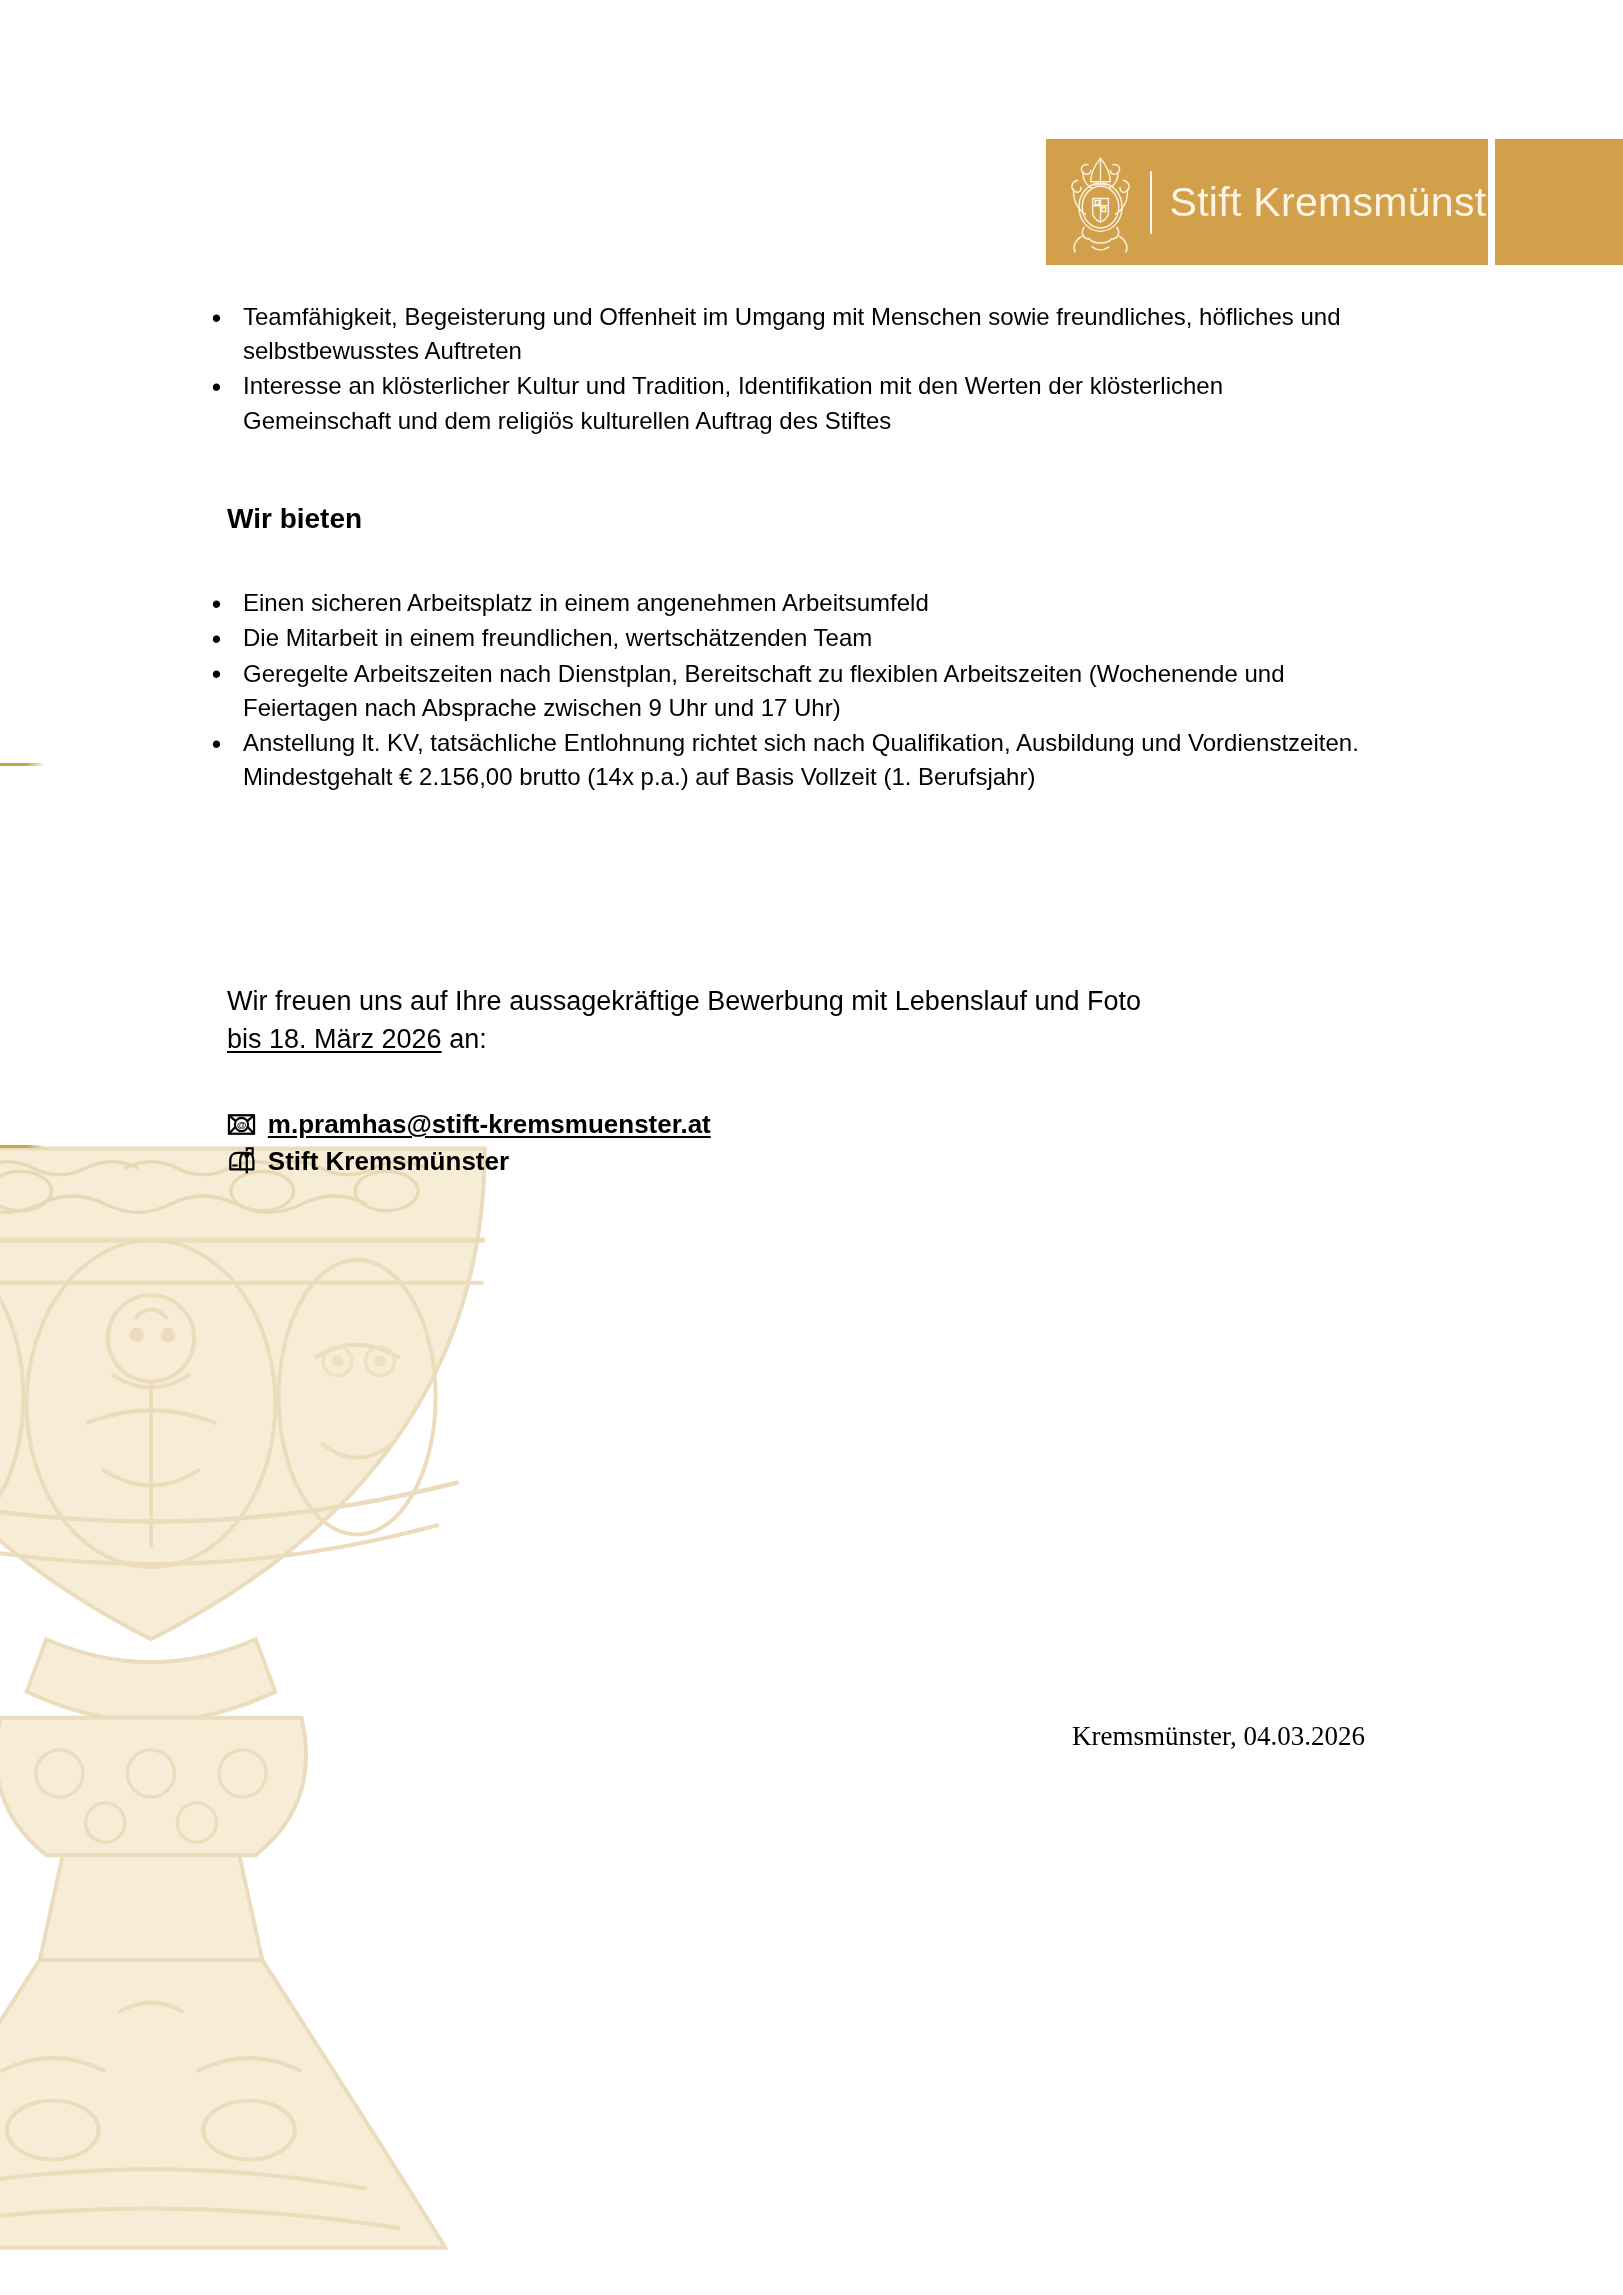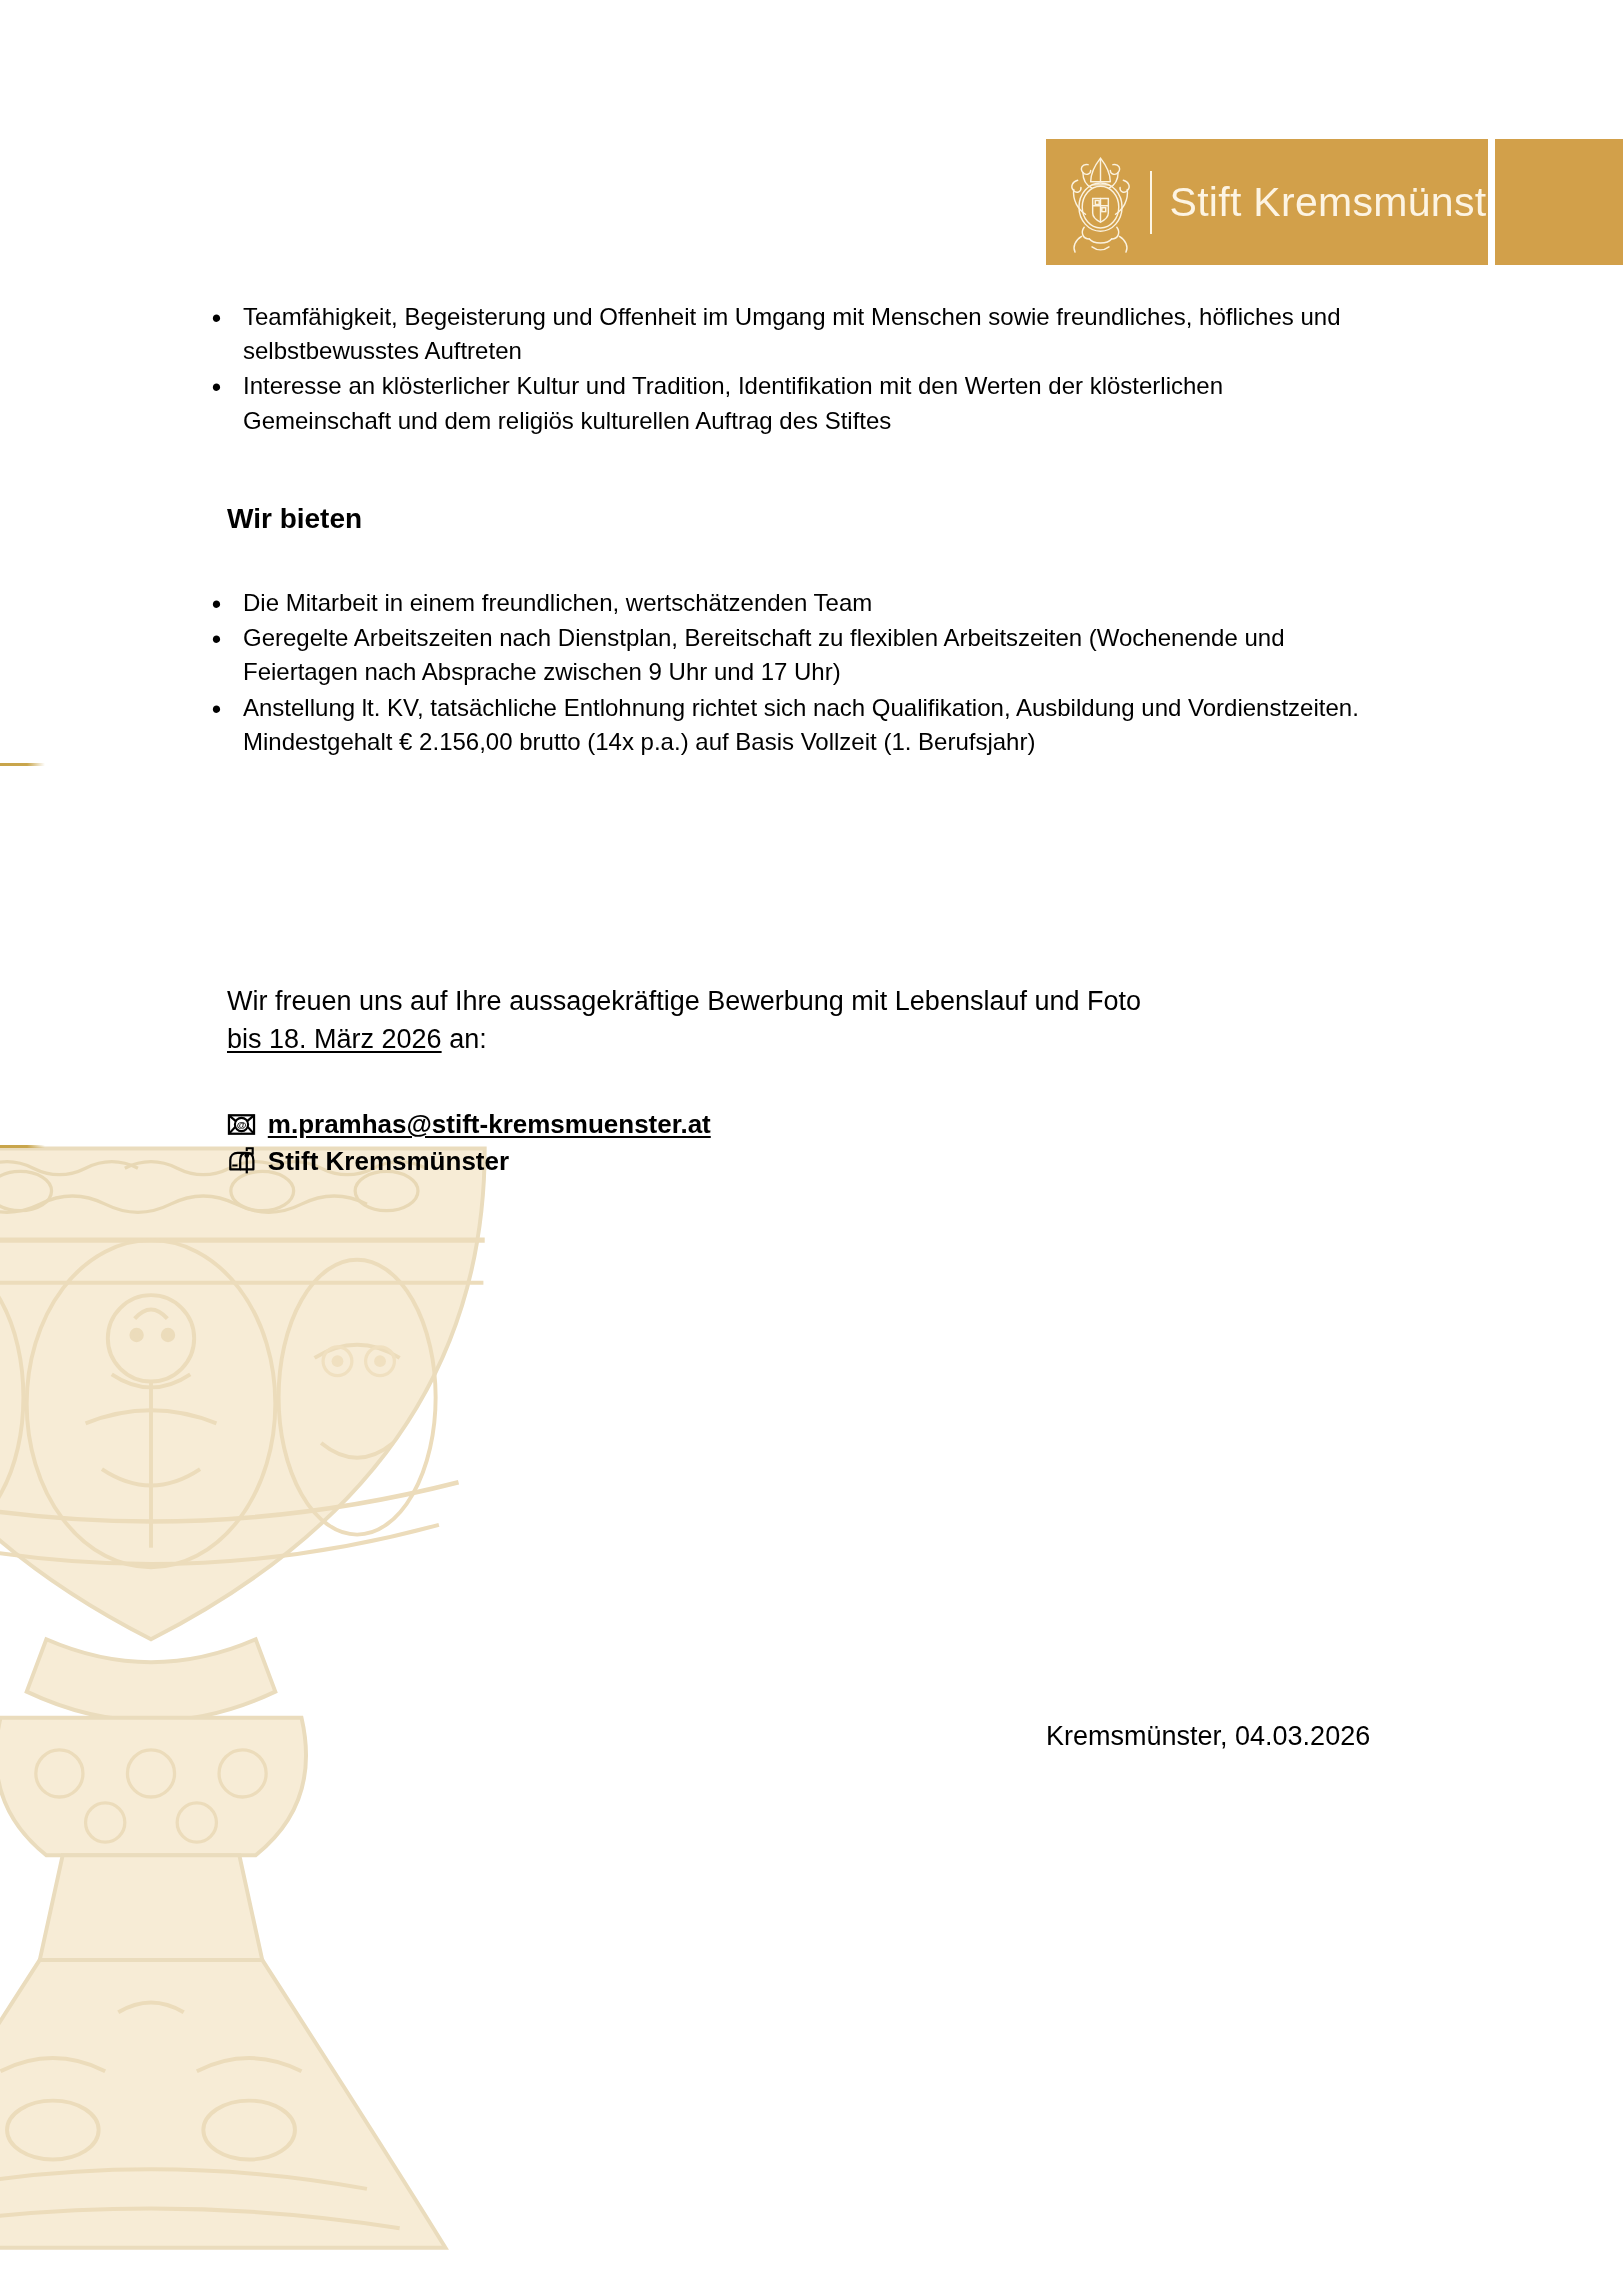--- a/index.html
+++ b/index.html
@@ -287,20 +287,21 @@
   <div class="content">
 
     <ul class="bullets blk" style="left:196px; top:300px; width:1152px;">
       <li>Teamfähigkeit, Begeisterung und Offenheit im Umgang mit Menschen sowie freundliches, höfliches und selbstbewusstes Auftreten</li>
       <li>Interesse an klösterlicher Kultur und Tradition, Identifikation mit den Werten der klösterlichen Gemeinschaft und dem religiös kulturellen Auftrag des Stiftes</li>
     </ul>
 
     <div class="section-title blk" style="left:187px; top:501px;">Wir bieten</div>
 
     <ul class="bullets blk" style="left:196px; top:586px; width:1165px;">
+      <li>Einen sicheren Arbeitsplatz in einem angenehmen Arbeitsumfeld</li>
       <li>Die Mitarbeit in einem freundlichen, wertschätzenden Team</li>
       <li>Geregelte Arbeitszeiten nach Dienstplan, Bereitschaft zu flexiblen Arbeitszeiten (Wochenende und Feiertagen nach Absprache zwischen 9 Uhr und 17 Uhr)</li>
       <li>Anstellung lt. KV, tatsächliche Entlohnung richtet sich nach Qualifikation, Ausbildung und Vordienstzeiten. Mindestgehalt € 2.156,00 brutto (14x p.a.) auf Basis Vollzeit (1. Berufsjahr)</li>
     </ul>
 
     <div class="para blk" style="left:187px; top:982px; width:1178px;">
       <div>Wir freuen uns auf Ihre aussagekräftige Bewerbung mit Lebenslauf und Foto</div>
       <div><span class="u">bis 18. März 2026</span><span> an:</span></div>
     </div>
 
@@ -328,17 +329,17 @@
             <path d="M30 9 L30 40" stroke="#000" stroke-width="3.4"></path>
             <path d="M30 6 L30 2 L39 2 L39 10 L30 10" fill="none" stroke="#000" stroke-width="3.2"></path>
             <circle cx="30" cy="13" r="3.6" fill="#000"></circle>
           </svg>
         </span>
         <span>Stift Kremsmünster</span>
       </div>
 
     </div>
 
-    <div class="signoff blk" style="left:1006px; top:1718px;">Kremsmünster, 04.03.2026</div>
+    <div class="signoff blk" style="left:1032px; top:1718px;font-family:Liberation Serif, serif;">Kremsmünster, 04.03.2026</div>
 
   </div>
 </div>
 
 
 </body></html>

